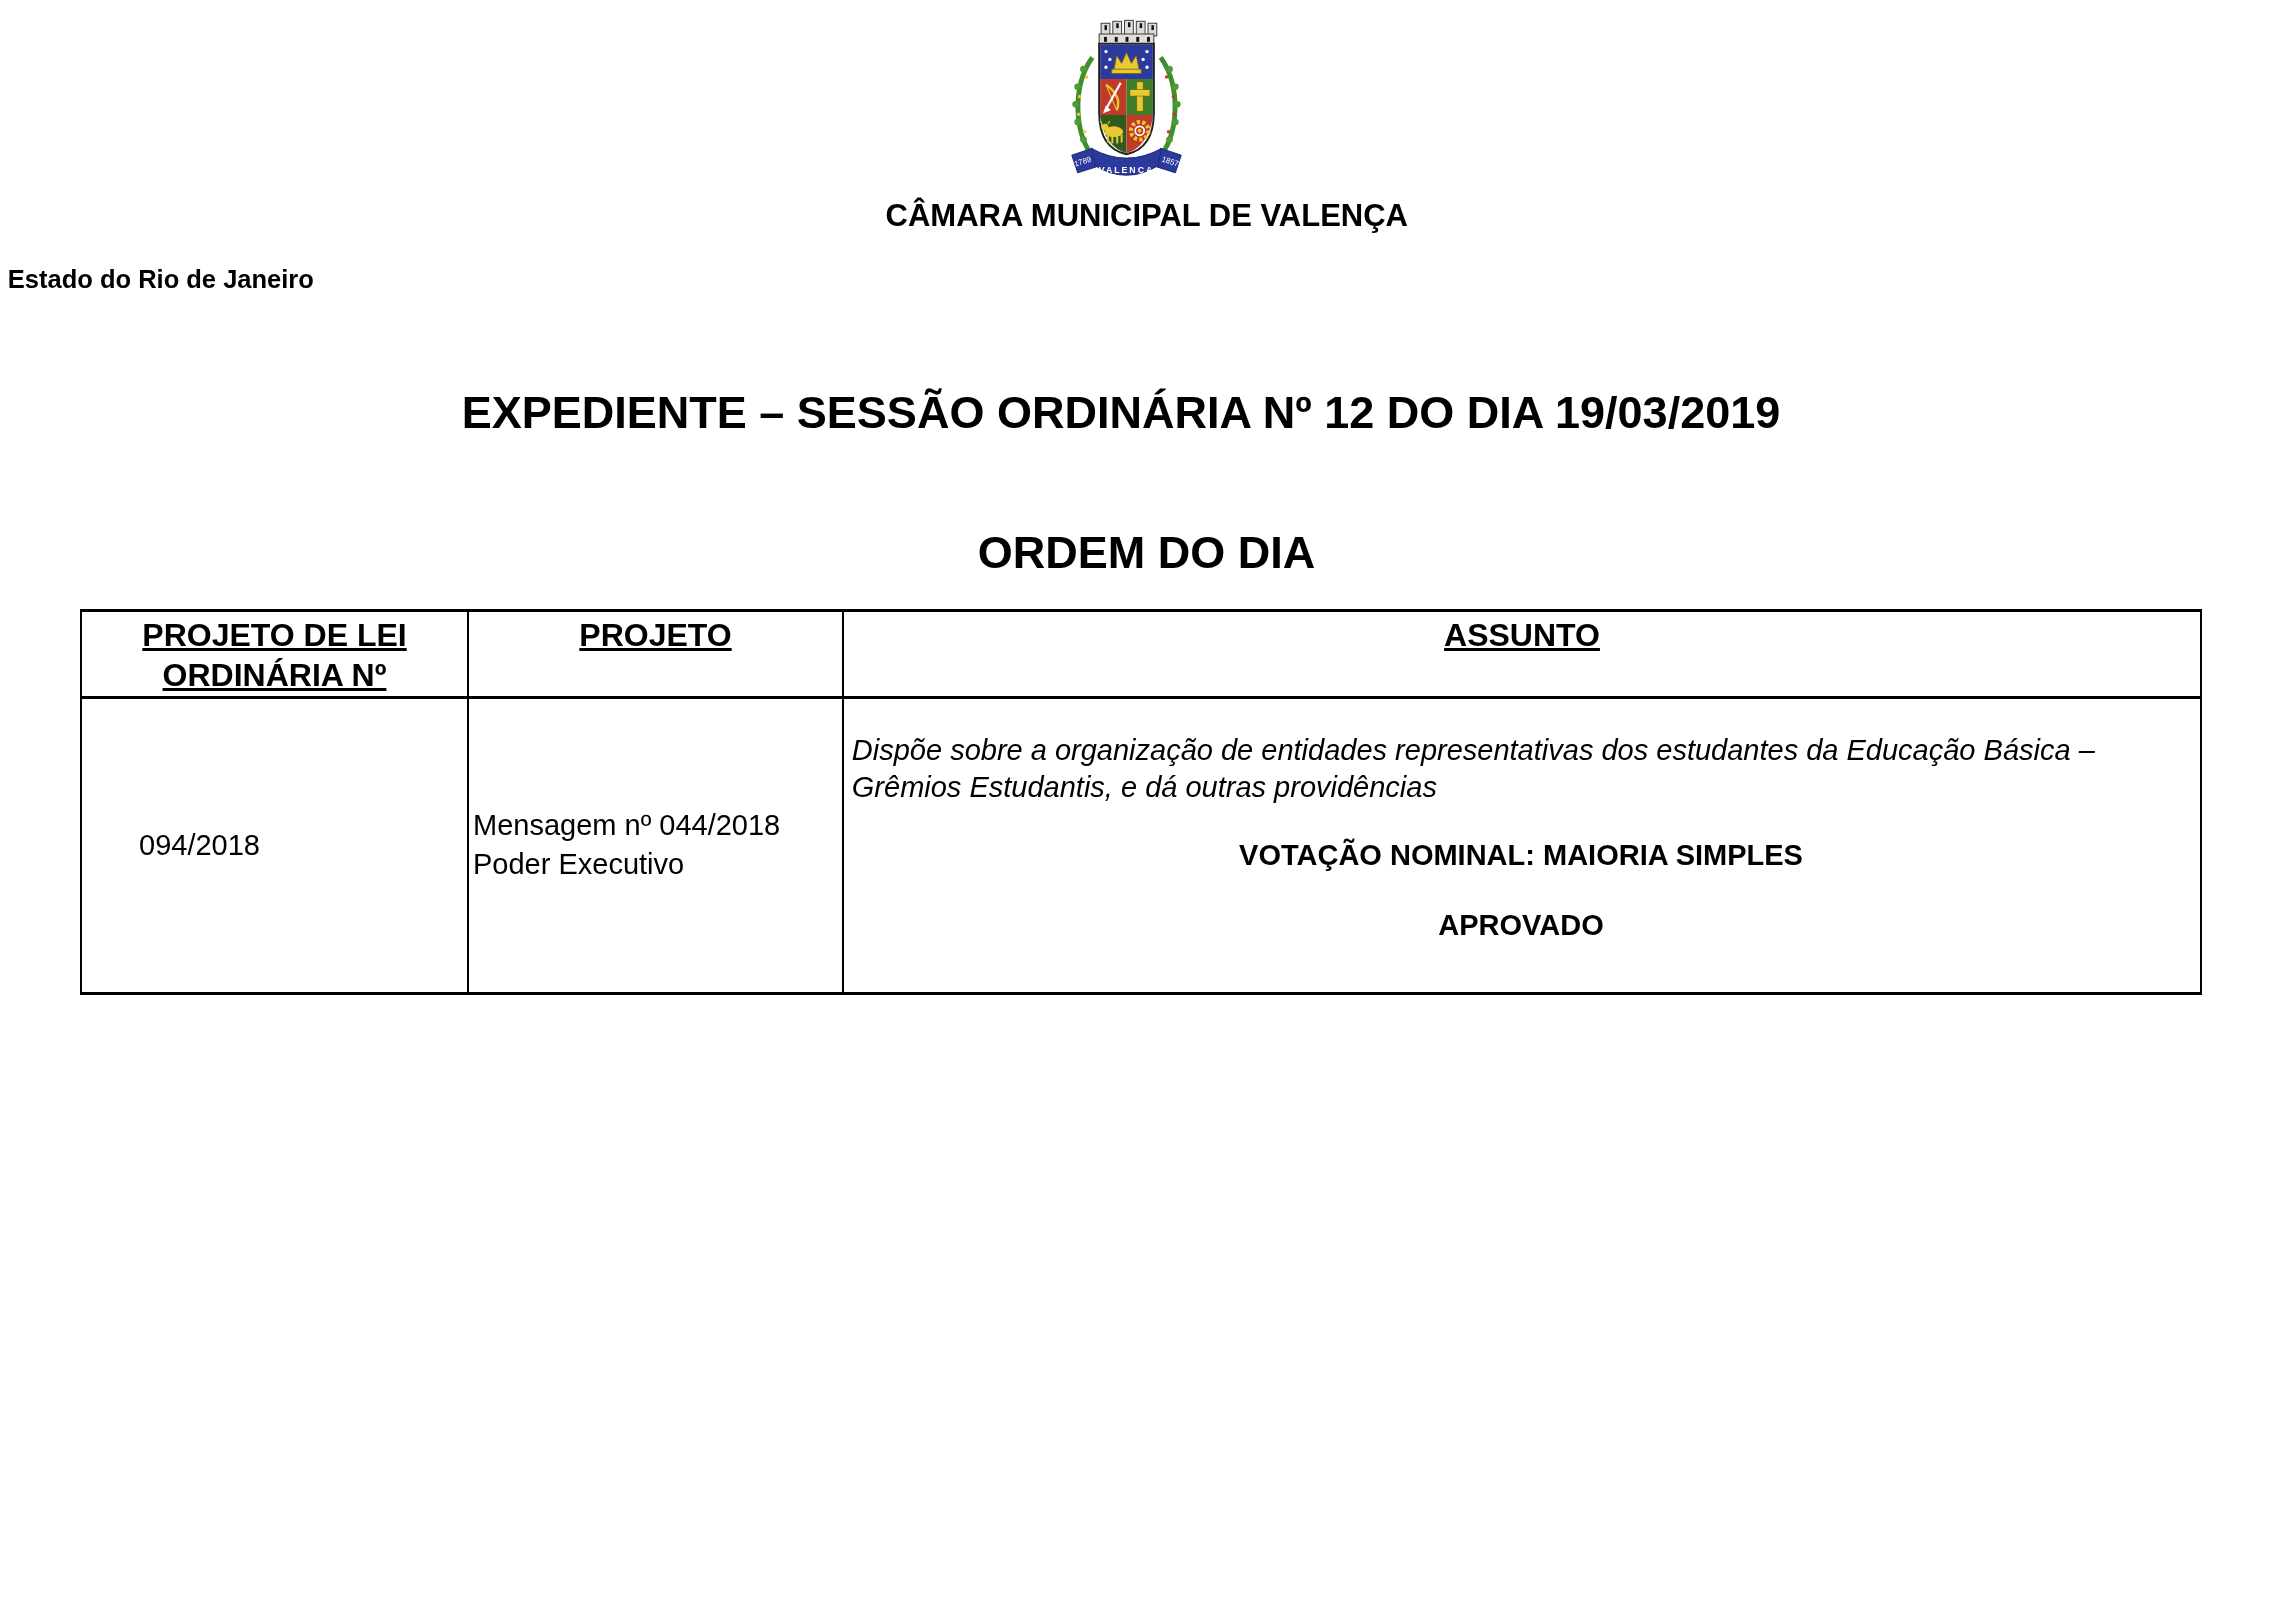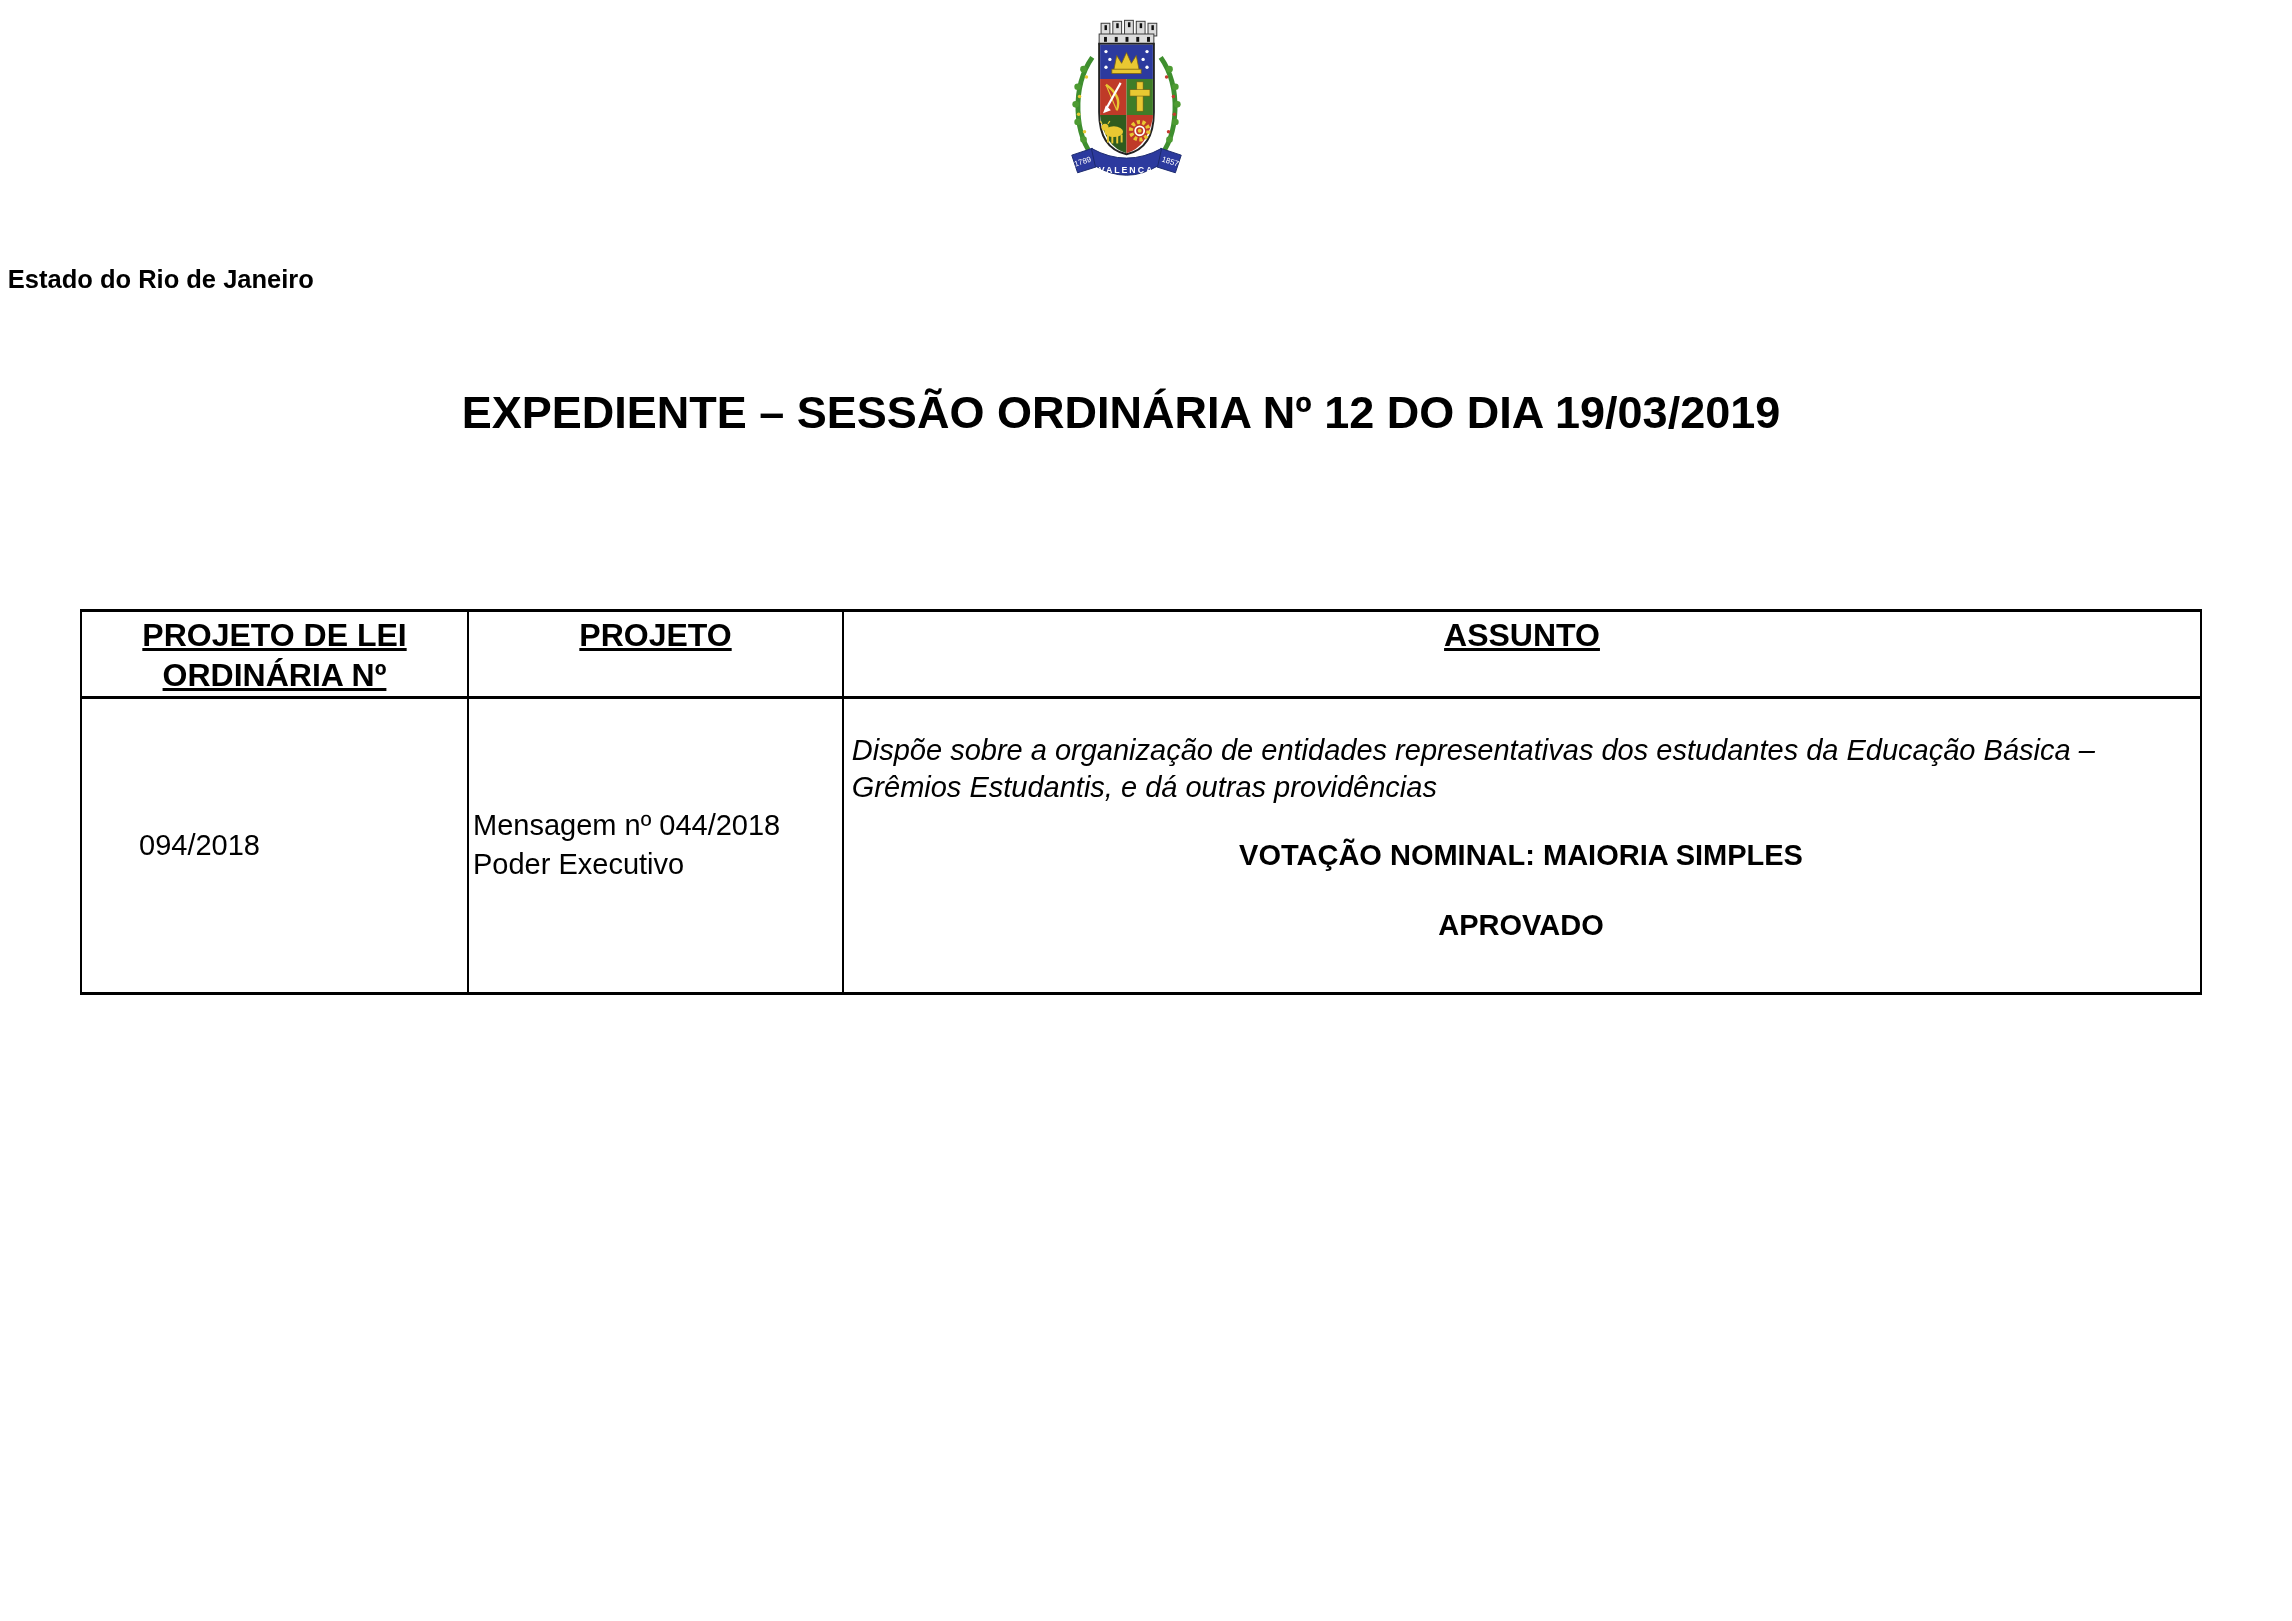--- a/index.html
+++ b/index.html
@@ -222,23 +222,25 @@
     <g>
       <polygon points="10,146 31,139 35,158 16,164" fill="#2c3a9e" stroke="#1c2a6e" stroke-width="1"></polygon>
       <polygon points="122,146 101,139 97,158 116,164" fill="#2c3a9e" stroke="#1c2a6e" stroke-width="1"></polygon>
       <path d="M30,139 Q66,159 102,139 L98,157 Q66,176 34,157 Z" fill="#2c3a9e" stroke="#1c2a6e" stroke-width="1"></path>
       <text x="22" y="155" transform="rotate(-18 22 155)" font-size="8" fill="#ffffff" text-anchor="middle">1789</text>
       <text x="66" y="164" font-size="9" font-weight="bold" letter-spacing="2" fill="#ffffff" text-anchor="middle">VALENÇA</text>
       <text x="110" y="155" transform="rotate(18 110 155)" font-size="8" fill="#ffffff" text-anchor="middle">1857</text>
     </g>
   </svg>
 
+  <div class="org-name">CÂMARA MUNICIPAL DE VALENÇA</div>
   <div class="state-name">Estado do Rio de Janeiro</div>
 
   <h1 class="main-heading">EXPEDIENTE – SESSÃO ORDINÁRIA Nº 12 DO DIA 19/03/2019</h1>
+  <h2 class="section-heading">ORDEM DO DIA</h2>
 
   <table class="doc-table">
     <colgroup>
       <col class="c1">
         <col class="c2">
         <col class="c3">
     </colgroup>
     <thead>
       <tr>
         <th>PROJETO DE LEI ORDINÁRIA Nº</th>

